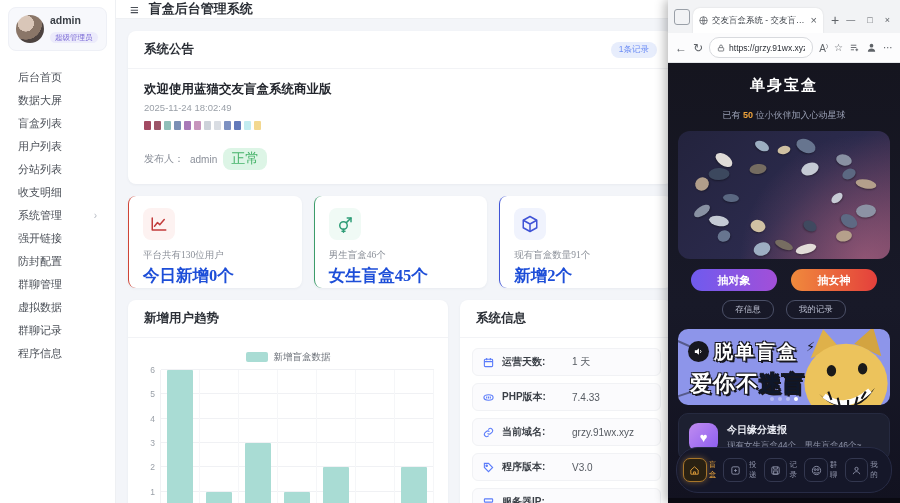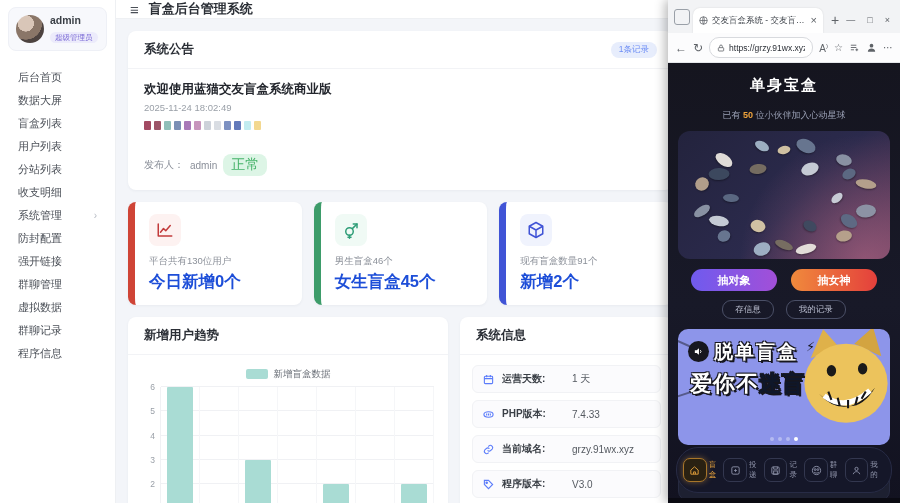--- a/index.html
+++ b/index.html
@@ -26,25 +26,25 @@
   .content-inner{width:545px;}
   .card{background:#fff;border-radius:8px;box-shadow:0 1px 3px rgba(40,50,80,.05);}
   .card-head{display:flex;align-items:center;justify-content:space-between;padding:10px 16px;border-bottom:1px solid #f2f3f6;}
   .card-title{font-size:12.5px;font-weight:bold;color:#2b2f36;}
   .badge-blue{font-size:8.5px;color:#6f8ff5;background:#e7edfc;border-radius:8px;padding:2px 8px;}
   .ann-body{padding:12px 16px 14px;}
   .ann-title{font-size:12.5px;font-weight:bold;color:#23262d;}
   .ann-date{font-size:9.5px;color:#9aa0a8;margin-top:4px;}
   .swatches{display:flex;gap:3px;margin-top:8px;}
   .swatch{width:7px;height:9px;border-radius:1px;}
-  .ann-foot{display:flex;align-items:center;gap:6px;margin-top:24px;font-size:10px;color:#8a8f99;}
+  .ann-foot{display:flex;align-items:center;gap:6px;margin-top:18px;font-size:10px;color:#8a8f99;}
   .badge-green{font-size:14px;color:#47b36a;background:#ddf5e6;border-radius:8px;padding:2px 8px;}
 
   .stats-row{display:grid;grid-template-columns:1fr 1fr 1fr;gap:12px;margin-top:12px;}
-  .stat-card{background:#fff;border-radius:8px;border-left:7px solid #1d4ed8;box-shadow:0 1px 3px rgba(40,50,80,.05);padding:12px 14px 12px;}
+  .stat-card{background:#fff;border-radius:8px;border-left:1px solid #1d4ed8;box-shadow:0 1px 3px rgba(40,50,80,.05);padding:12px 14px 1px;font-family:Liberation Serif, serif;}
   .stat-ic{width:32px;height:32px;border-radius:8px;display:flex;align-items:center;justify-content:center;}
   .stat-ic svg{width:18px;height:18px;}
   .stat-sub{font-size:9.5px;color:#8b9099;margin-top:9px;}
   .stat-main{font-size:16.5px;font-weight:bold;color:#1d4ed8;margin-top:3px;}
 
   .bottom-row{display:grid;grid-template-columns:320px 213px;gap:12px;margin-top:12px;}
   .chart-body{padding:8px 14px 12px;}
   .legend{display:flex;align-items:center;justify-content:center;gap:6px;height:18px;margin-top:2px;}
   .legend-swatch{width:22px;height:10px;border-radius:2px;}
   .legend-label{font-size:9.5px;color:#6a6f77;}
@@ -89,21 +89,21 @@
   .hero{margin:9px 10px 0;height:128px;border-radius:12px;position:relative;overflow:hidden;
     background:linear-gradient(135deg,#23233d 0%,#2b2a4c 55%,#5c3a5a 100%);}
   .hero::after{content:"";position:absolute;inset:0;background:radial-gradient(circle at 88% 100%,rgba(214,120,150,.45),transparent 55%);}
   .dotph{position:absolute;border-radius:50%;opacity:.95;box-shadow:0 1px 2px rgba(0,0,0,.4);}
   .btn-row{display:flex;justify-content:center;gap:14px;margin-top:10px;}
   .pill-btn{height:22px;width:86px;border-radius:13px;display:flex;align-items:center;justify-content:center;
     font-size:11px;font-weight:bold;color:#fff;cursor:pointer;}
   .pill-row{display:flex;justify-content:center;gap:12px;margin-top:9px;}
   .ghost-pill{height:17px;padding:0 12px;border:1px solid #4a4f66;border-radius:9px;display:flex;align-items:center;
     font-size:8.5px;color:#b9bdcf;cursor:pointer;}
-  .banner{margin:10px 10px 0;height:116px;border-radius:10px;position:relative;overflow:hidden;background:#8d95ea;cursor:pointer;}
+  .banner{margin:10px 10px 0;height:76px;border-radius:10px;position:relative;overflow:hidden;background:#8d95ea;cursor:pointer;}
   .speed1,.speed2{position:absolute;background:#2a2a3a;height:2px;border-radius:2px;opacity:.55;}
   .speed1{width:34px;left:-6px;top:16px;transform:rotate(24deg);}
   .speed2{width:30px;left:-8px;top:64px;transform:rotate(-18deg);}
   .speaker{position:absolute;left:10px;top:12px;width:21px;height:21px;border-radius:50%;background:#17171f;display:flex;align-items:center;justify-content:center;}
   .banner-l1{position:absolute;left:36px;top:10px;font-size:19px;font-weight:bold;color:#fff;letter-spacing:2px;
     text-shadow:-1px -1px 0 #17171f,1px -1px 0 #17171f,-1px 1px 0 #17171f,1px 1px 0 #17171f,2px 2px 0 #17171f;}
   .banner-l2{position:absolute;left:12px;top:40px;font-size:22px;font-weight:bold;letter-spacing:1px;color:#fff;
     text-shadow:-1px -1px 0 #17171f,1px -1px 0 #17171f,-1px 1px 0 #17171f,1px 1px 0 #17171f,2px 2px 0 #17171f;}
   .banner-l2 .yel{color:#0f172a;}
   .anger{position:absolute;left:128px;top:10px;font-size:13px;color:#17171f;font-weight:bold;}
@@ -155,24 +155,24 @@
             <span>分站列表</span>
           </div>
           <div class="side-item">
             <span>收支明细</span>
           </div>
           <div class="side-item">
             <span>系统管理</span>
             <span class="chev">›</span>
           </div>
           <div class="side-item">
+            <span>强开链接</span>
+          </div>
+          <div class="side-item">
             <span>防封配置</span>
-          </div>
-          <div class="side-item">
-            <span>强开链接</span>
           </div>
           <div class="side-item">
             <span>群聊管理</span>
           </div>
           <div class="side-item">
             <span>虚拟数据</span>
           </div>
           <div class="side-item">
             <span>群聊记录</span>
           </div>

